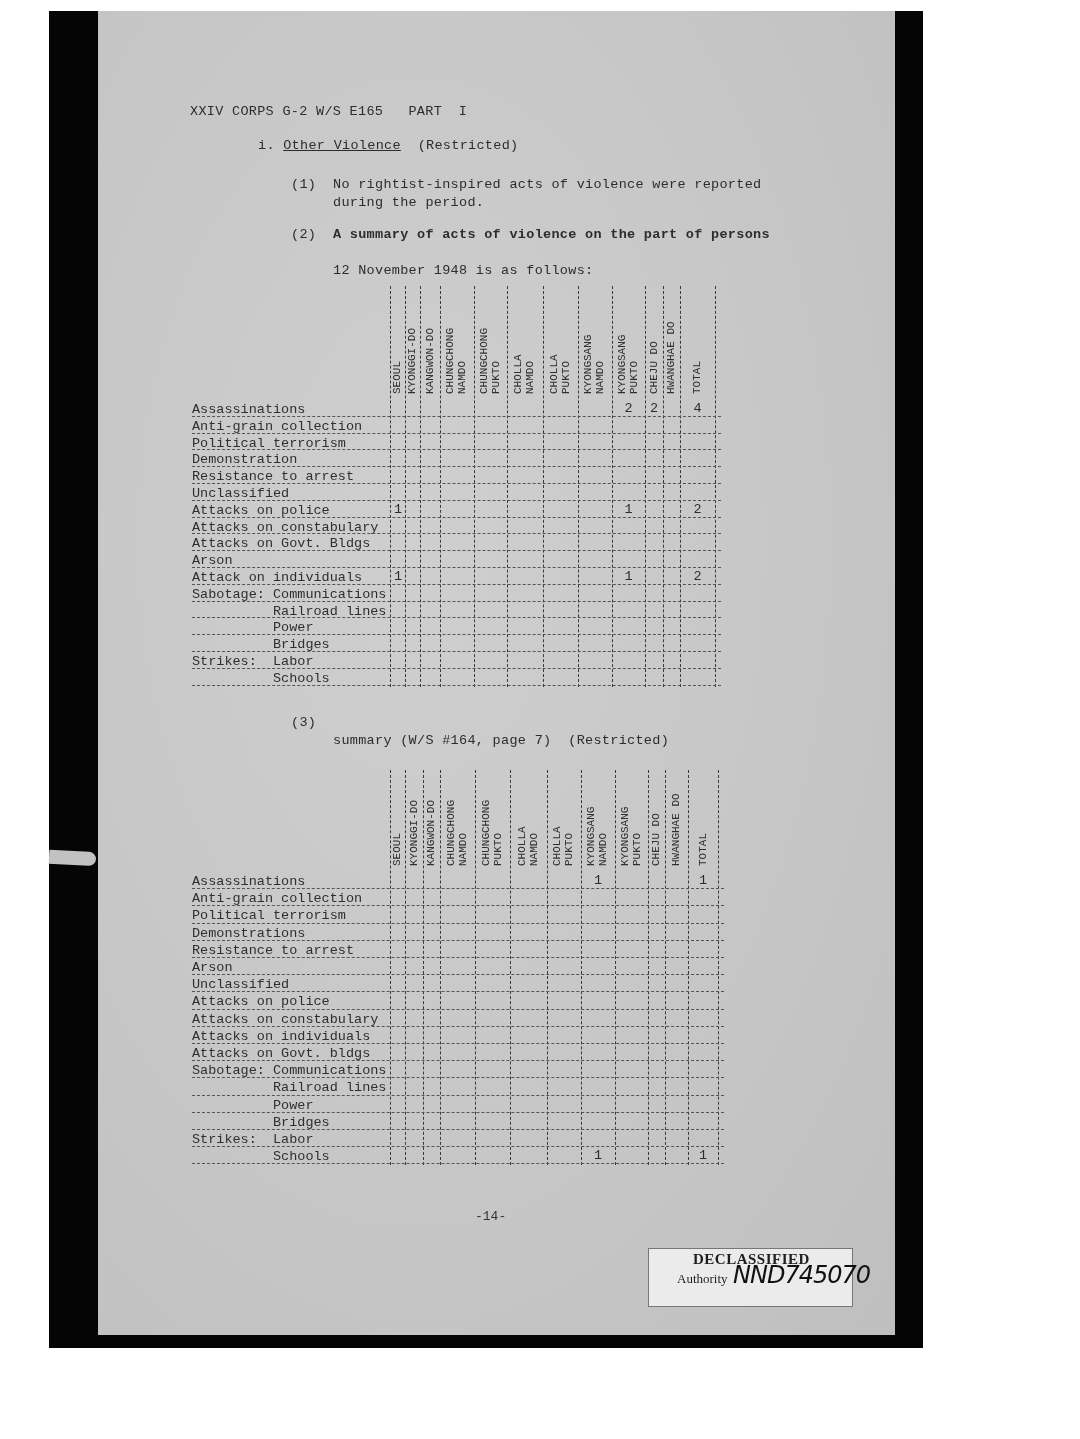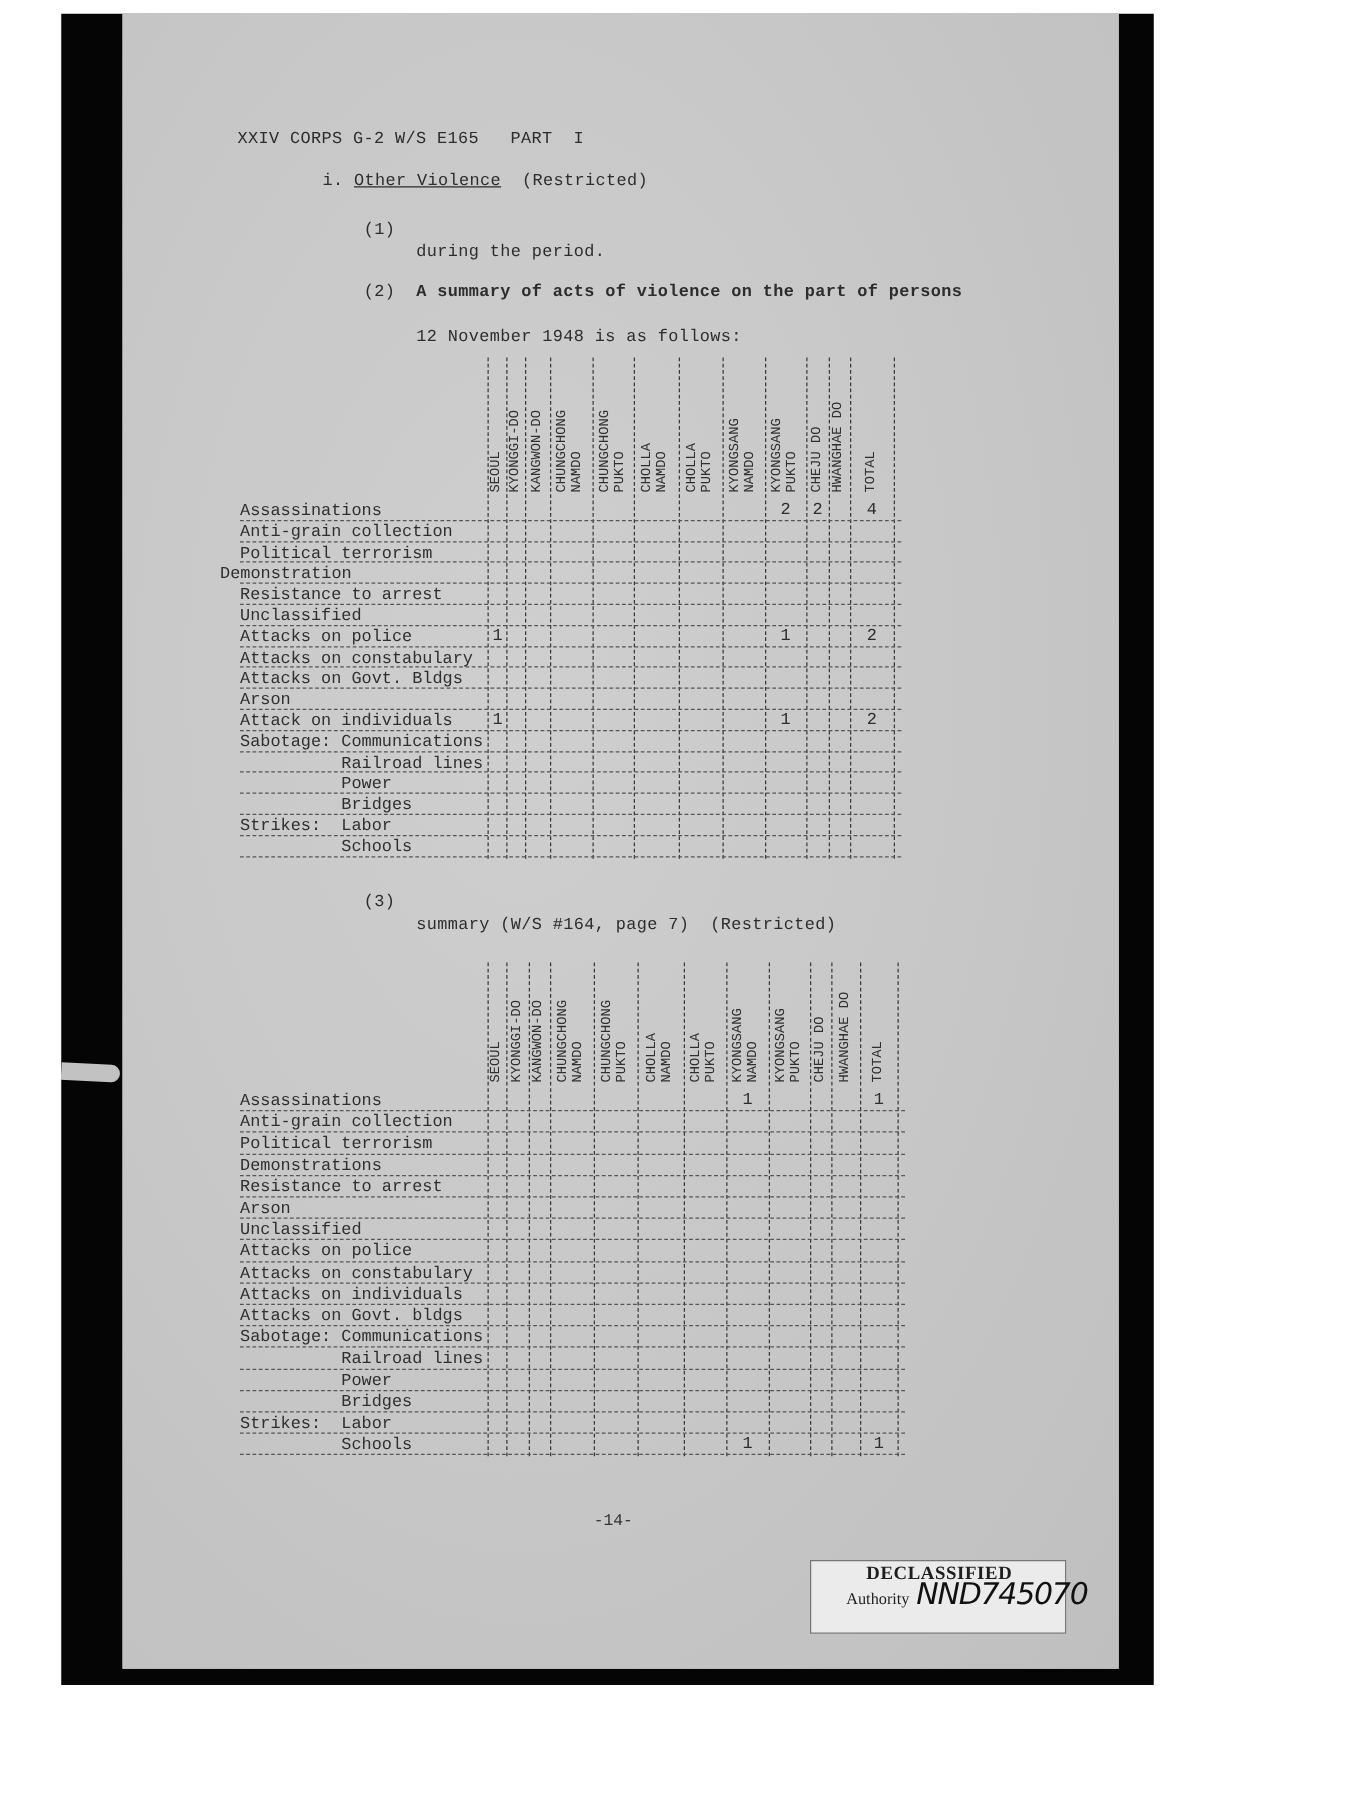--- a/index.html
+++ b/index.html
@@ -30,20 +30,21 @@
 <div class="photo-frame"></div>
 <div class="tab-strip"></div>
 
 <div class="paper">
 
   <div class="type" style="left:92px;top:92px;">XXIV CORPS G-2 W/S E165   PART  I</div>
 
   <div class="type" style="left:160px;top:126px;"><span>i.</span> <span class="u">Other Violence</span>  <span>(Restricted)</span></div>
 
   <div class="type" style="left:193px;top:165px;">(1)</div>
+  <div class="type" style="left:235px;top:165px;">No rightist-inspired acts of violence were reported</div>
   <div class="type" style="left:235px;top:183px;">during the period.</div>
 
   <div class="type" style="left:193px;top:215px;">(2)</div>
   <div class="type" style="left:235px;top:215px;font-weight:bold;">A summary of acts of violence on the part of persons</div>
   <div class="type" style="left:235px;top:251px;">12 November 1948 is as follows:</div>
 
   <div class="type" style="left:193px;top:703px;">(3)</div>
   <div class="type" style="left:235px;top:721px;">summary (W/S #164, page 7)  (Restricted)</div>
 
   <div class="tbl" id="table1">
@@ -80,21 +81,21 @@
       <div class="vline" style="left: 617px; top: 275px; height: 400.6px;"></div>
       <div class="row-label" style="left: 94px; top: 390px;">Assassinations</div>
       <div class="hline" style="left: 94px; top: 404.8px; width: 529px;"></div>
       <div class="cell-val" style="left: 520.5px; top: 390px;">2</div>
       <div class="cell-val" style="left: 546px; top: 390px;">2</div>
       <div class="cell-val" style="left: 589.5px; top: 390px;">4</div>
       <div class="row-label" style="left: 94px; top: 406.8px;">Anti-grain collection</div>
       <div class="hline" style="left: 94px; top: 421.6px; width: 529px;"></div>
       <div class="row-label" style="left: 94px; top: 423.6px;">Political terrorism</div>
       <div class="hline" style="left: 94px; top: 438.4px; width: 529px;"></div>
-      <div class="row-label" style="left: 78px; top: 440.4px; text-align: right;">Demonstration</div>
+      <div class="row-label" style="left: 94px; top: 440.4px; text-align: right;">Demonstration</div>
       <div class="hline" style="left: 94px; top: 455.2px; width: 529px;"></div>
       <div class="row-label" style="left: 94px; top: 457.2px;">Resistance to arrest</div>
       <div class="hline" style="left: 94px; top: 472px; width: 529px;"></div>
       <div class="row-label" style="left: 94px; top: 474px;">Unclassified</div>
       <div class="hline" style="left: 94px; top: 488.8px; width: 529px;"></div>
       <div class="row-label" style="left: 94px; top: 490.8px;">Attacks on police</div>
       <div class="hline" style="left: 94px; top: 505.6px; width: 529px;"></div>
       <div class="cell-val" style="left: 290px; top: 490.8px;">1</div>
       <div class="cell-val" style="left: 520.5px; top: 490.8px;">1</div>
       <div class="cell-val" style="left: 589.5px; top: 490.8px;">2</div>

